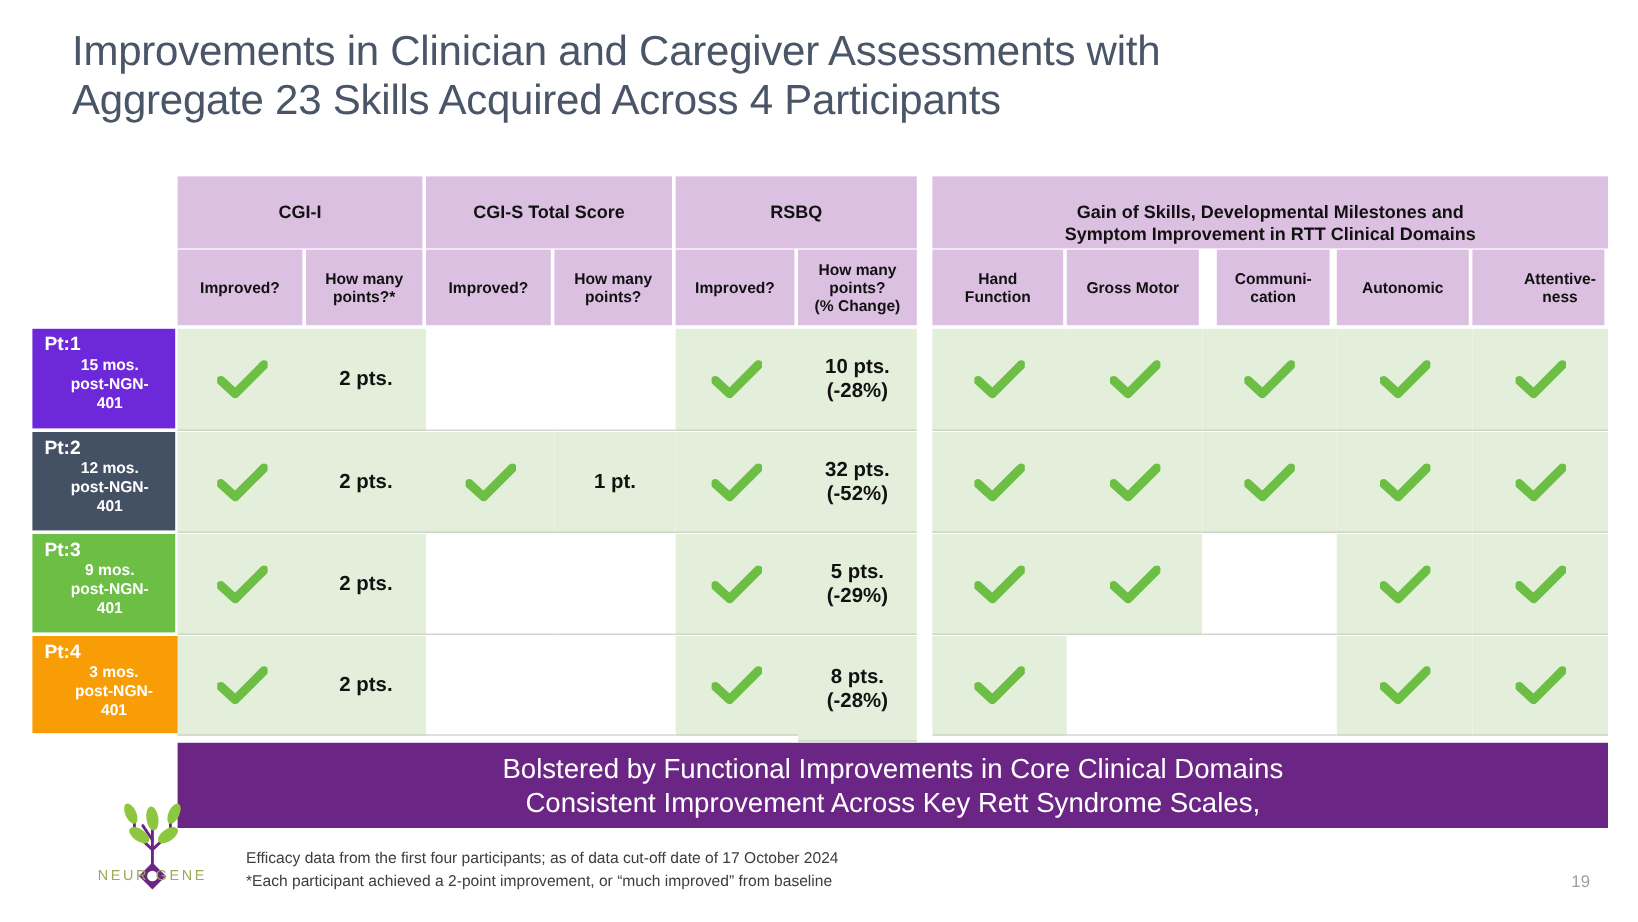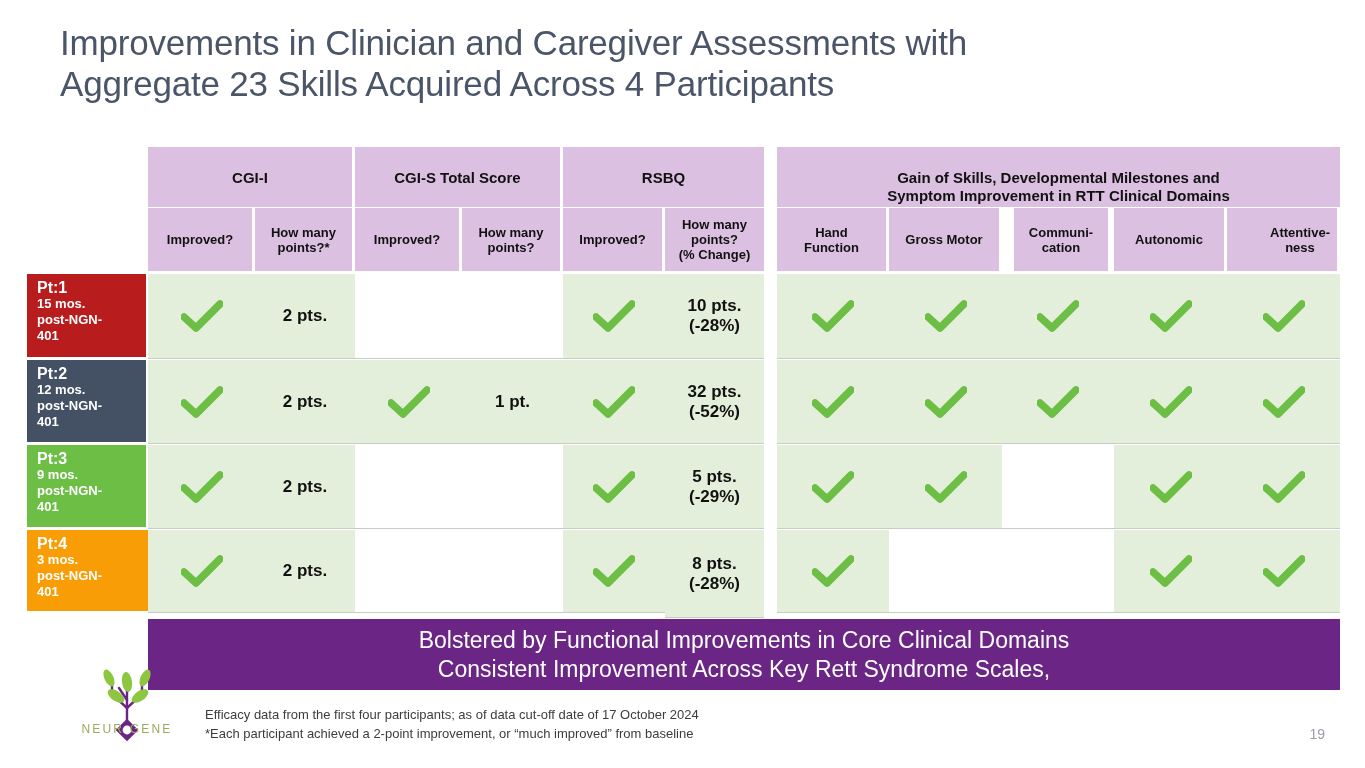--- a/index.html
+++ b/index.html
@@ -55,21 +55,21 @@
   .ptlbl{
     position:absolute;
     box-sizing:border-box;
     color:#ffffff;
     padding:6px 0 0 10px;
     font-size:13px;
     line-height:16px;
     font-weight:bold;
   }
   .ptlbl .pt-id{ font-size:16px; display:block; }
-  .ptlbl .pt-sub{ display:block; font-weight:bold; }
+  .ptlbl .pt-sub{ display:block; font-weight:bold;text-align:center; }
 
   
   .chk{ width:42px;height:32px; display:block; }
 
   
   #banner{
     position:absolute;
     left:148px; top:619px;
     width:1192px; height:71px;
     background:#6b2585;
@@ -146,21 +146,21 @@
     </div>
     <div class="hdr hdr-sub" style="left: 1002px; top: 208px; width: 94px; height: 63px; margin-left: 12px;">
       <div>Communi-<br>cation</div>
     </div>
     <div class="hdr hdr-sub" style="left: 1114px; top: 208px; width: 110px; height: 63px;">
       <div>Autonomic</div>
     </div>
     <div class="hdr hdr-sub" style="left: 1227px; top: 208px; width: 110px; height: 63px; padding-left: 36px;">
       <div>Attentive-<br>ness</div>
     </div>
-    <div class="ptlbl" style="left: 27px; top: 274px; width: 119px; height: 83px; background: #b91c1c;">
+    <div class="ptlbl" style="left: 27px; top: 274px; width: 119px; height: 83px; background: #6d28d9;">
       <span class="pt-id">Pt:1</span>
       <span class="pt-sub">15 mos.<br>post-NGN-<br>401</span>
     </div>
     <div class="cell" style="left: 148px; top: 274px; width: 107px; height: 85px;">
       <svg class="chk" viewBox="0 0 42 32">
         <path d="M3 17 L15 28 L39 4" stroke="#6cbe45" stroke-width="7.5" fill="none" stroke-linecap="round" stroke-linejoin="round"></path>
       </svg>
     </div>
     <div class="cell" style="left: 255px; top: 274px; width: 100px; height: 85px;">
       <span class="val">2 pts.</span>

